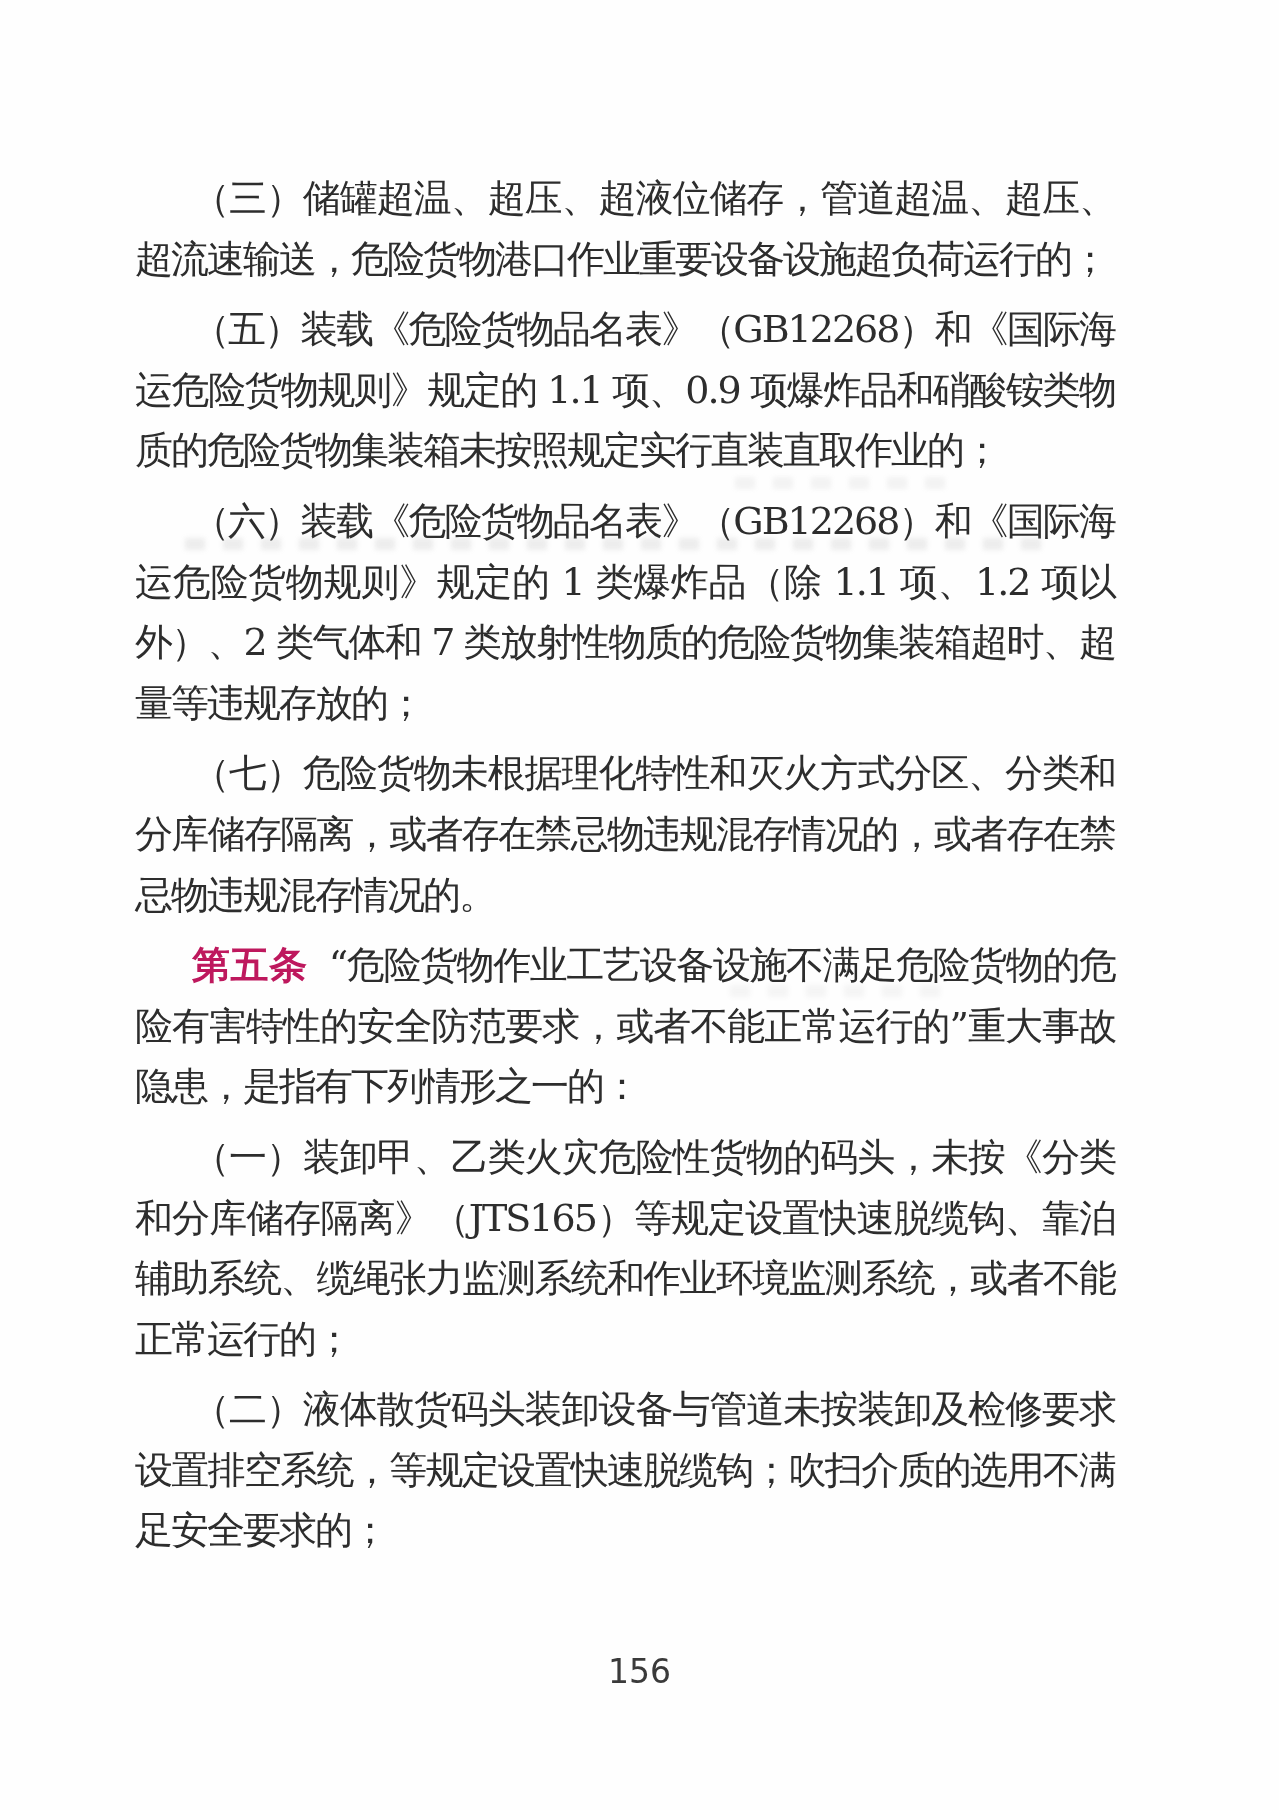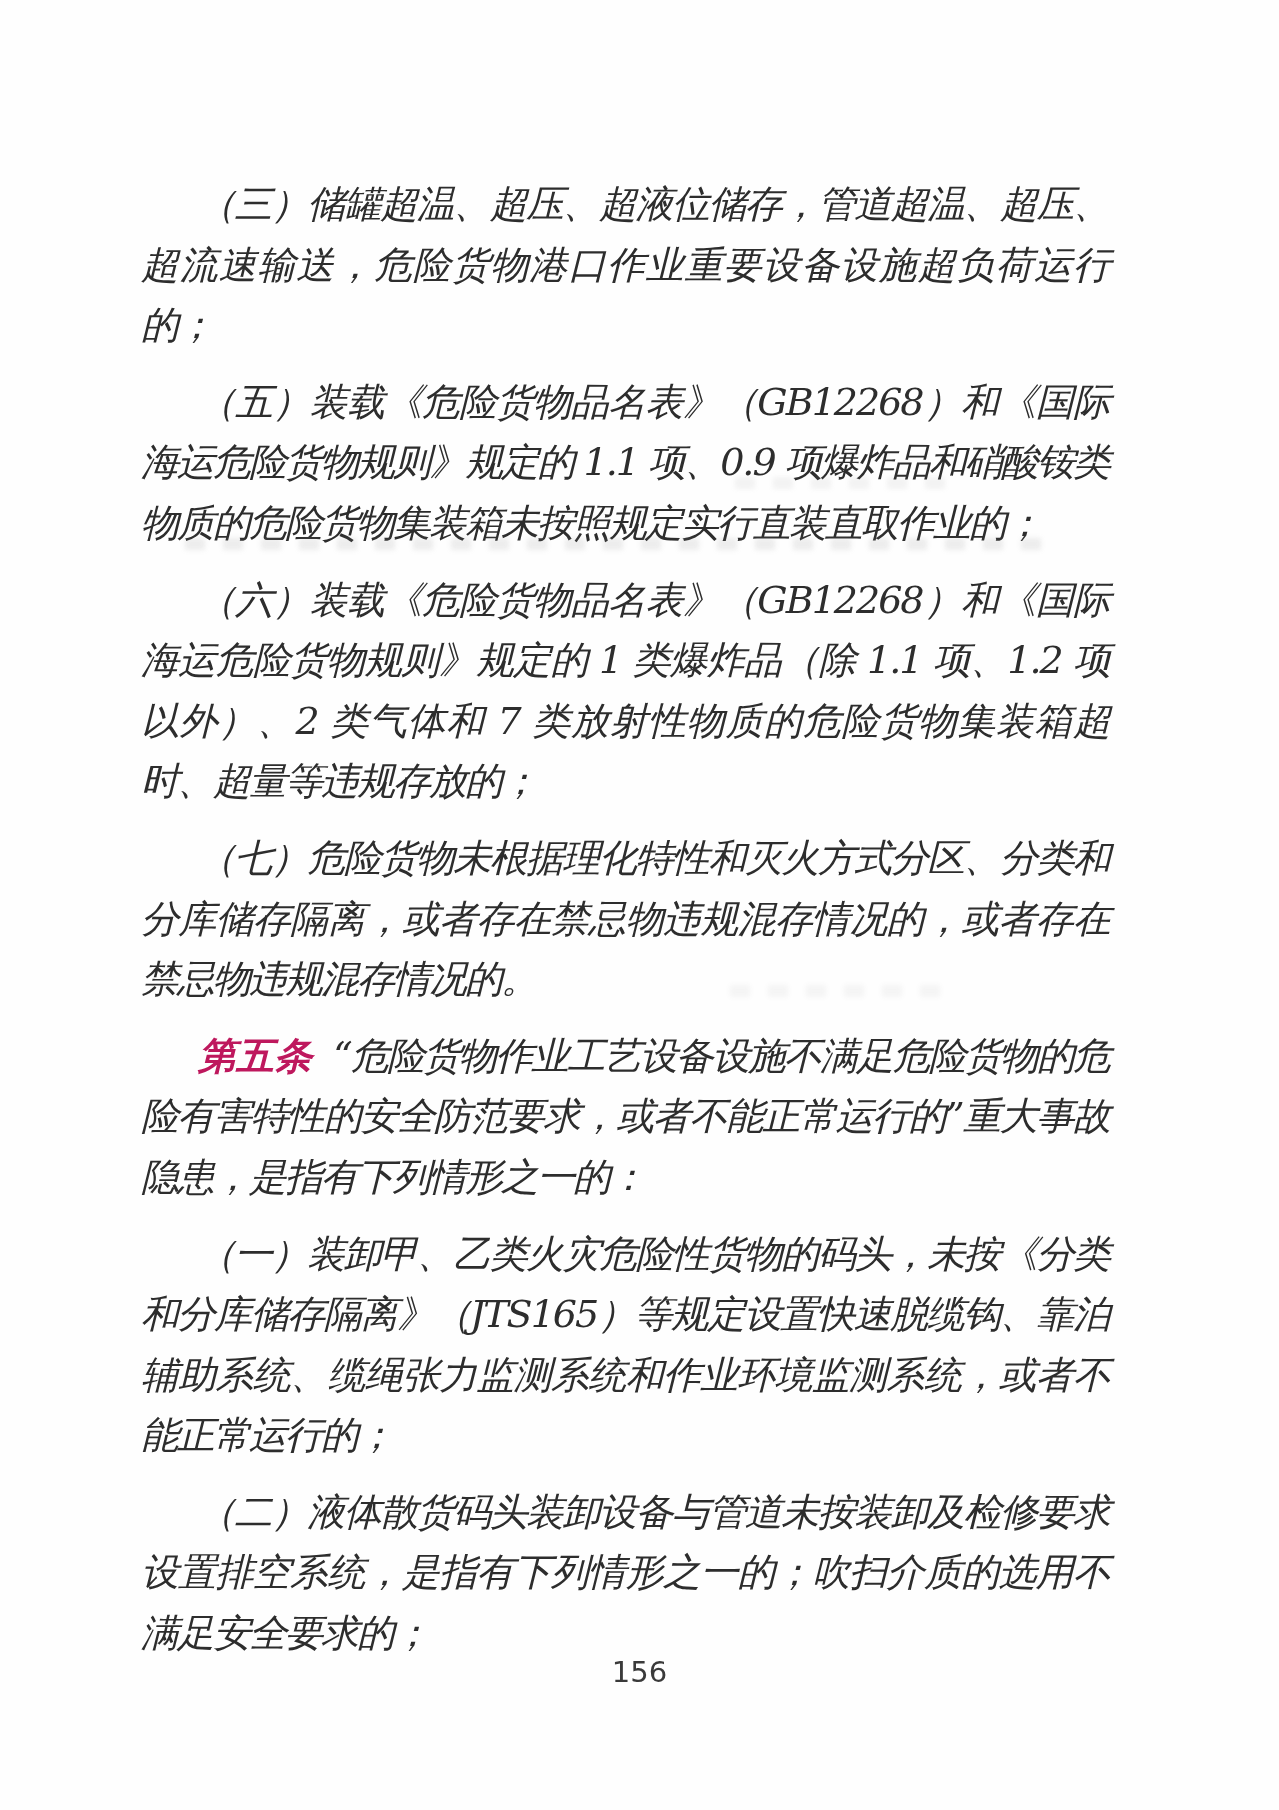--- a/index.html
+++ b/index.html
@@ -21,41 +21,40 @@
     left: 125px;
     top: 158px;
     width: 1000px;
     font-size: 38px;
     line-height: 60.6px;
     letter-spacing: -2px;
     text-align: justify;
     text-justify: inter-character;
   }
   .text-block p {
-    margin: 16px;
+    margin: 10px;
     padding: 0;
     text-indent: 1.5em;
     word-break: break-all;
-    font-style: italic;
   }
   .article-label {
     font-family: "DejaVu Sans", "Liberation Sans", sans-serif;
     font-weight: 700;
     color: #be185d;
     margin-right: 0.55em;
     letter-spacing: 0;
   }
   .page-number {
     position: absolute;
     left: 0;
     top: 1655px;
     width: 1279px;
     text-align: center;
     font-family: "DejaVu Sans", "Liberation Sans", sans-serif;
-    font-size: 29px;
+    font-size: 33px;
     line-height: 34px;
     color: #3a3a3a;
     letter-spacing: 0;
   }
   
   .smudge {
     position: absolute;
     height: 12px;
     background: repeating-linear-gradient(
       90deg,
@@ -74,21 +73,21 @@
 
 <div class="page">
 
   <div class="text-block">
     <p>（三）储罐超温、超压、超液位储存，管道超温、超压、超流速输送，危险货物港口作业重要设备设施超负荷运行的；</p>
     <p>（五）装载《危险货物品名表》（GB12268）和《国际海运危险货物规则》规定的 1.1 项、0.9 项爆炸品和硝酸铵类物质的危险货物集装箱未按照规定实行直装直取作业的；</p>
     <p>（六）装载《危险货物品名表》（GB12268）和《国际海运危险货物规则》规定的 1 类爆炸品（除 1.1 项、1.2 项以外）、2 类气体和 7 类放射性物质的危险货物集装箱超时、超量等违规存放的；</p>
     <p>（七）危险货物未根据理化特性和灭火方式分区、分类和分库储存隔离，或者存在禁忌物违规混存情况的，或者存在禁忌物违规混存情况的。</p>
     <p><span class="article-label">第五条</span><span>“危险货物作业工艺设备设施不满足危险货物的危险有害特性的安全防范要求，或者不能正常运行的”重大事故隐患，是指有下列情形之一的：</span></p>
     <p>（一）装卸甲、乙类火灾危险性货物的码头，未按《分类和分库储存隔离》（JTS165）等规定设置快速脱缆钩、靠泊辅助系统、缆绳张力监测系统和作业环境监测系统，或者不能正常运行的；</p>
-    <p>（二）液体散货码头装卸设备与管道未按装卸及检修要求设置排空系统，是指有下列情形之一的；吹扫介质的选用不满足安全要求的；</p>
+    <p>（二）液体散货码头装卸设备与管道未按装卸及检修要求设置排空系统，等规定设置快速脱缆钩；吹扫介质的选用不满足安全要求的；</p>
   </div>
 
   <div class="smudge smudge-1"></div>
   <div class="smudge smudge-2"></div>
   <div class="smudge smudge-3"></div>
 
   <div class="page-number">156</div>
 
 </div>
 

